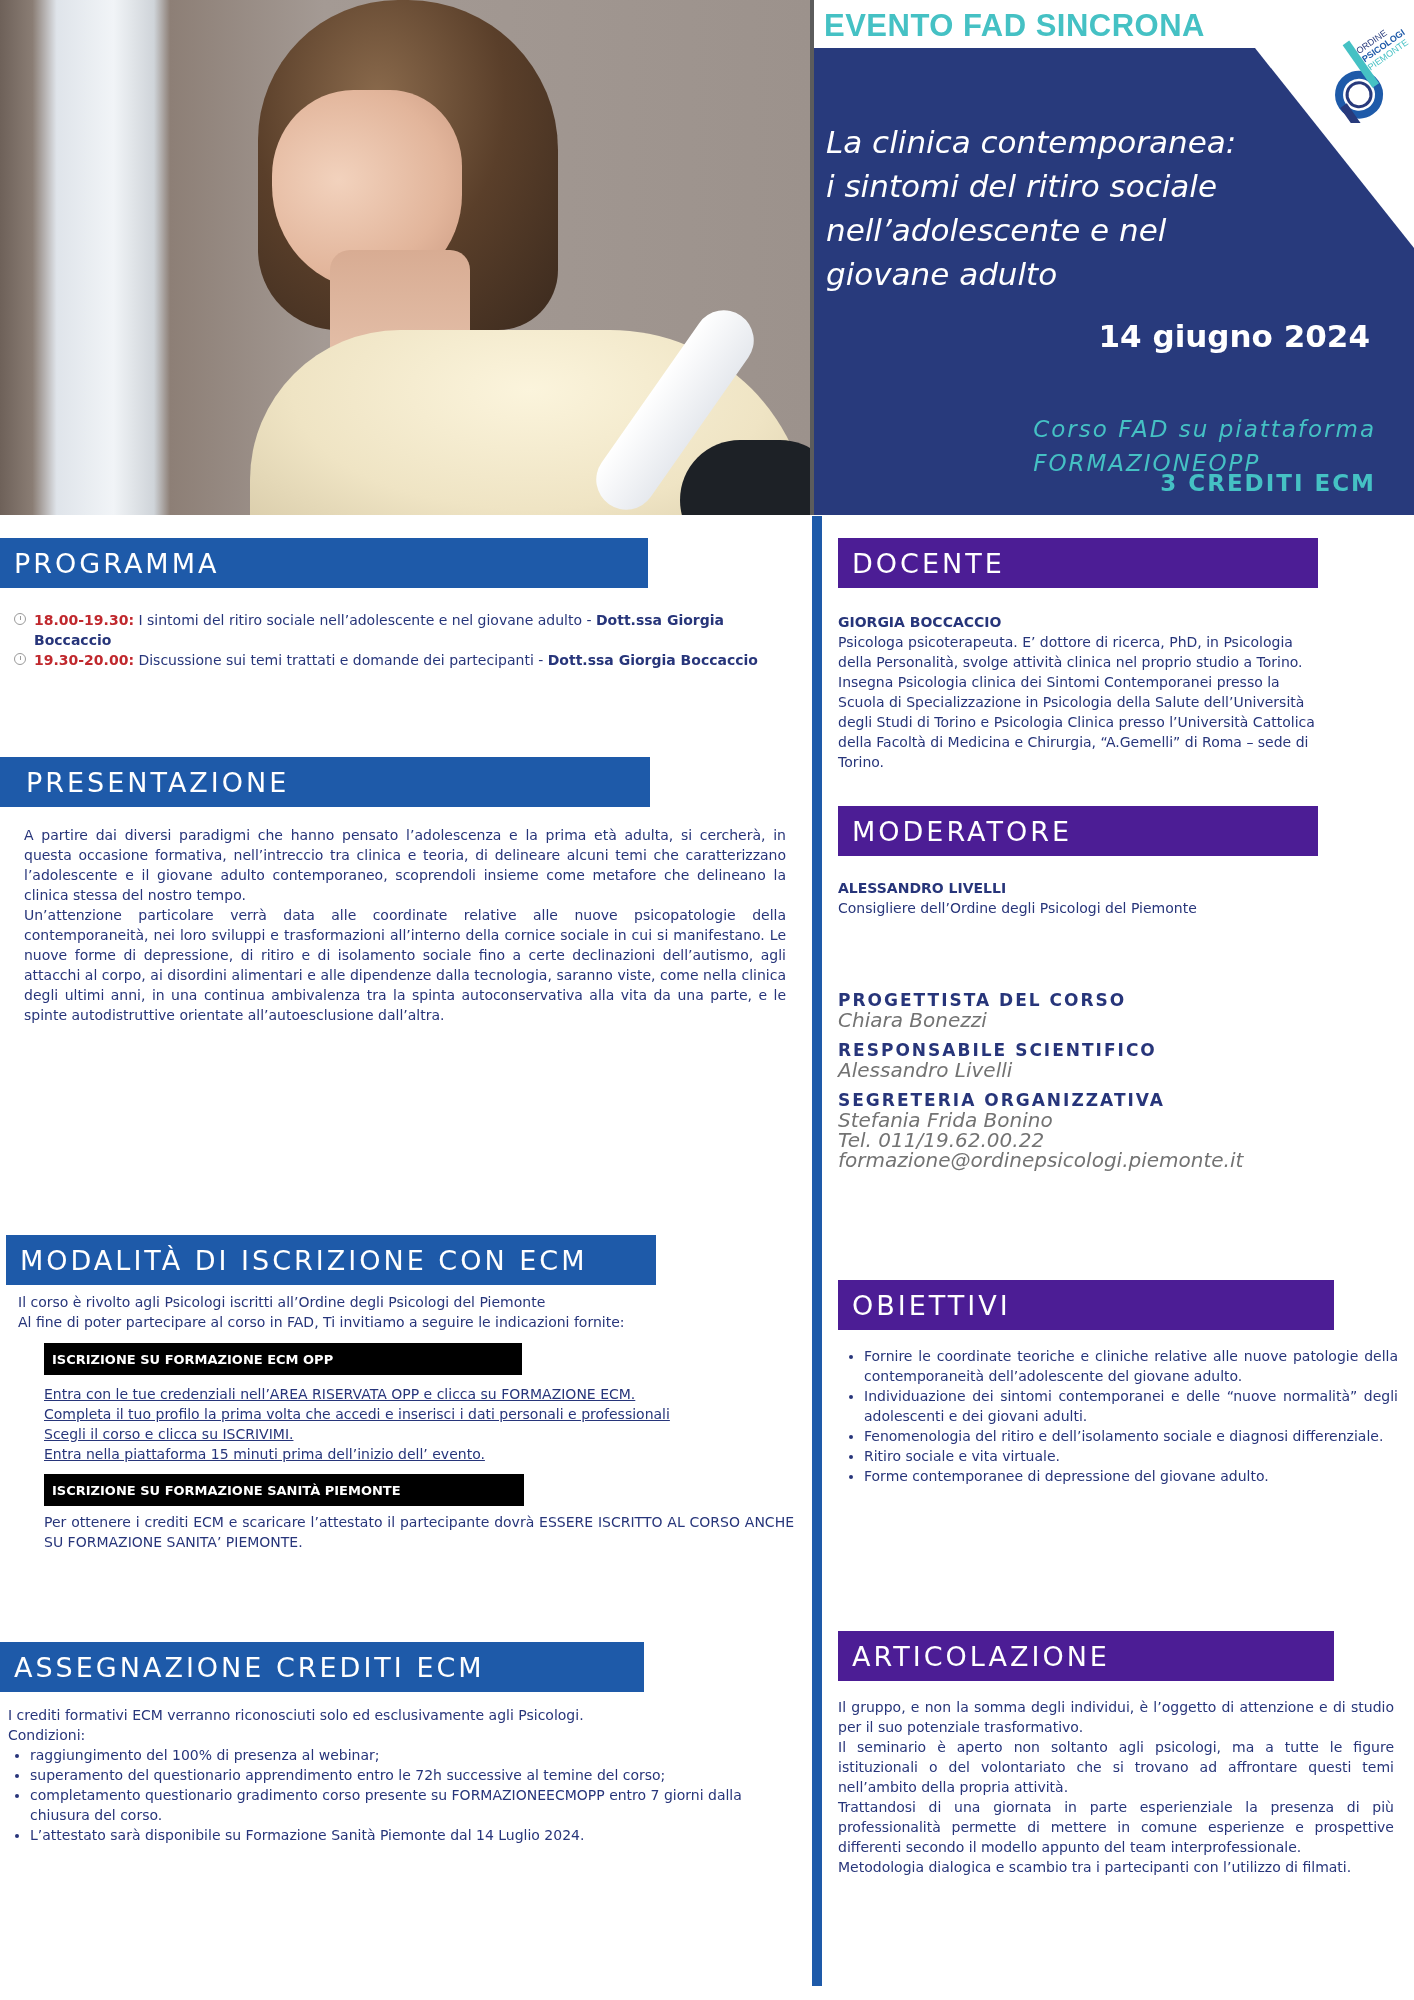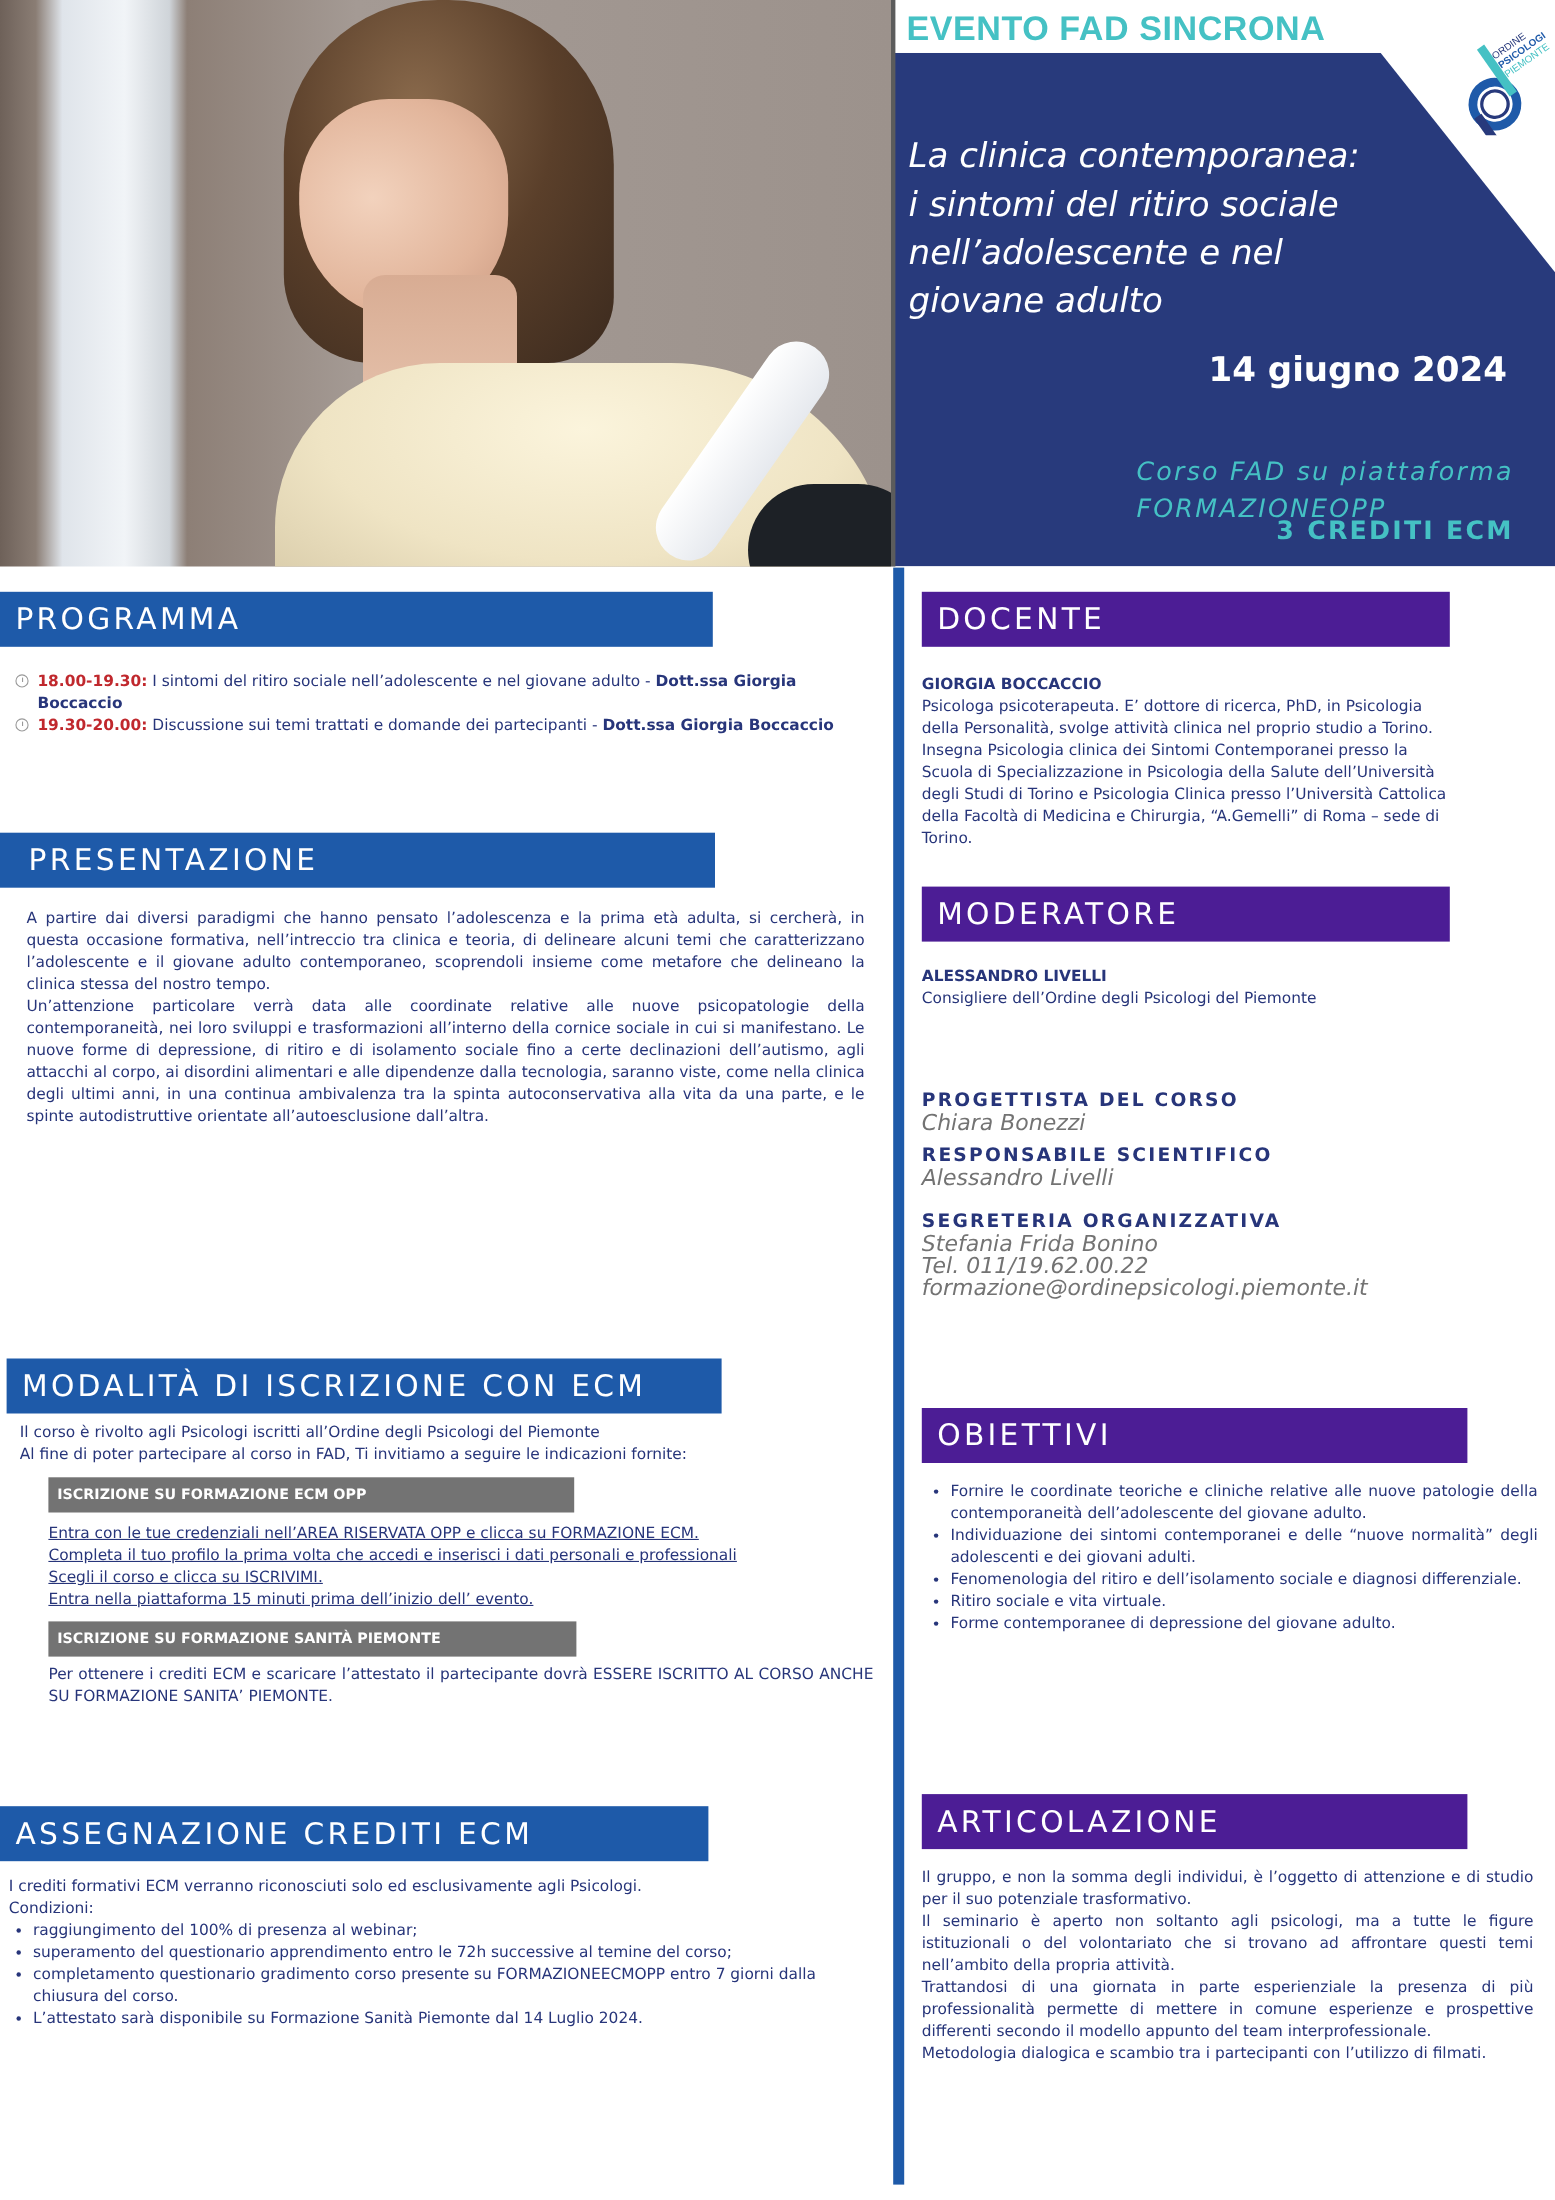--- a/index.html
+++ b/index.html
@@ -51,21 +51,21 @@
   .txt { position:absolute; font-size:14px; line-height:20px; color:#27357a; }
   .justify { text-align:justify; }
   .bold { font-weight:bold; }
   .red { color:#c0282d; font-weight:bold; }
 
   .prog-item { position:relative; padding-left:22px; }
   .clock { position:absolute; left:2px; top:3px; width:12px; height:12px; border:1px solid #9a9a9a;
            border-radius:50%; }
   .clock::after { content:""; position:absolute; left:5px; top:2px; width:1px; height:4px; background:#9a9a9a; }
 
-  .subbar { position:absolute; height:32px; background:#737373; color:#ffffff; font-weight:bold; font-size:13px;
+  .subbar { position:absolute; height:32px; background:#000000; color:#ffffff; font-weight:bold; font-size:13px;
             display:flex; align-items:center; padding-left:8px; }
   .ul { text-decoration:underline; }
 
   ul.bullets { margin:0; padding-left:22px; }
   ul.bullets li { margin:0; }
 
   .role-title { font-weight:bold; font-size:17px; letter-spacing:2px; color:#27357a; }
   .role-name { font-style:italic; font-size:20px; color:#737373; line-height:20px; }
 </style>
 </head>
@@ -187,21 +187,21 @@
 <div class="txt" style="left:838px;top:878px;width:480px;">
   <div class="bold">ALESSANDRO LIVELLI</div>
   <div>Consigliere dell’Ordine degli Psicologi del Piemonte</div>
 </div>
 
 <div style="position:absolute;left:838px;top:990px;width:560px;">
   <div style="margin-bottom:10px;">
     <div class="role-title">PROGETTISTA DEL CORSO</div>
     <div class="role-name">Chiara Bonezzi</div>
   </div>
-  <div style="margin-bottom:20px;">
+  <div style="margin-bottom:10px;">
     <div class="role-title">RESPONSABILE SCIENTIFICO</div>
     <div class="role-name">Alessandro Livelli</div>
   </div>
   <div>
     <div class="role-title">SEGRETERIA ORGANIZZATIVA</div>
     <div class="role-name">Stefania Frida Bonino</div>
     <div class="role-name">Tel. 011/19.62.00.22</div>
     <div class="role-name">formazione@ordinepsicologi.piemonte.it</div>
   </div>
 </div>

